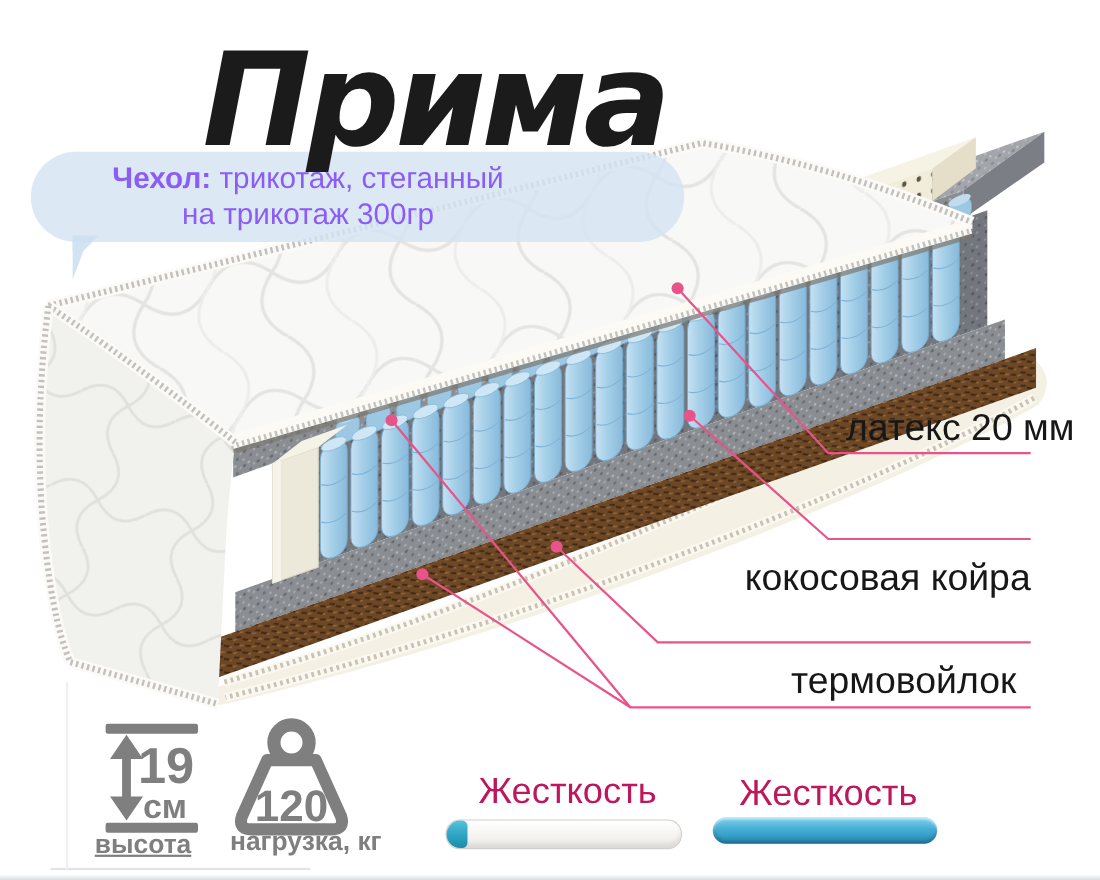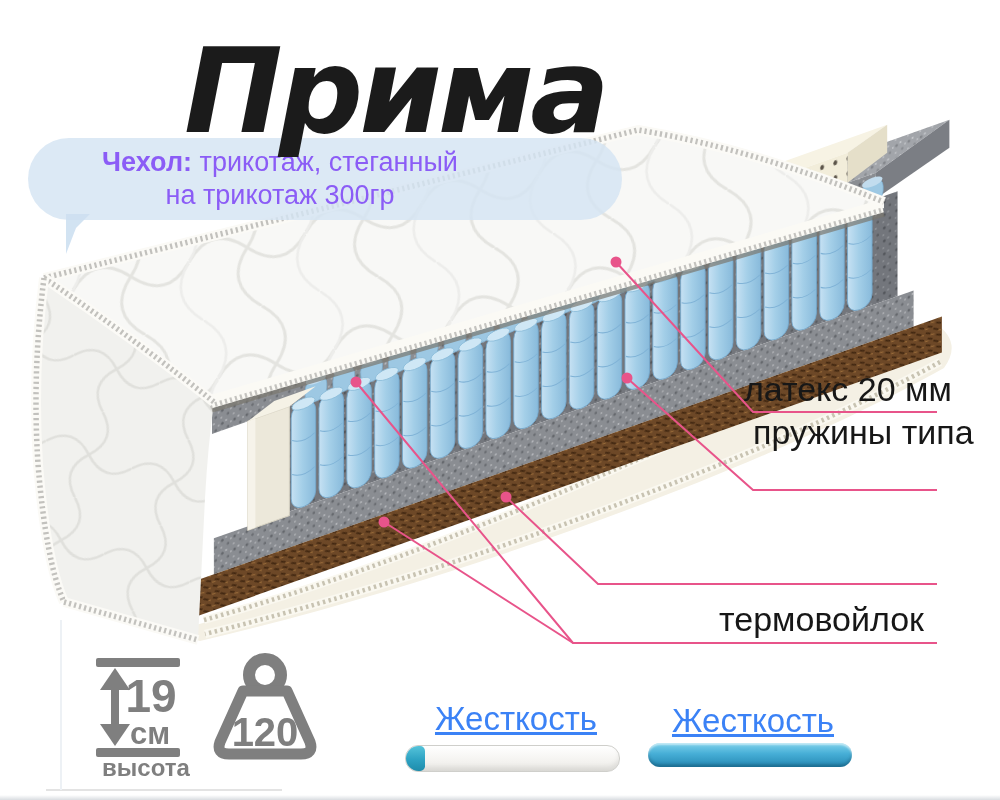--- a/index.html
+++ b/index.html
@@ -20,32 +20,32 @@
   .bubble-tail{position:absolute;left:66px;top:214px;width:0;height:0;
     border-left:10px solid rgba(206,224,241,0.9);border-right:14px solid transparent;
     border-bottom:26px solid transparent;border-top:14px solid rgba(206,224,241,0.9);}
   .bubble-text{position:absolute;left:60px;top:146px;width:440px;text-align:center;
     font-size:27px;line-height:33px;color:#8b5cf6;}
   .bubble-text b{font-weight:bold;}
 
   
   .layer-label{position:absolute;color:#171717;font-size:34px;line-height:37px;
     text-align:right;white-space:nowrap;}
-  .lbl-latex{left:744px;top:371px;width:184px;}
+  .lbl-latex{left:769px;top:371px;width:184px;}
   .lbl-springs{left:753px;top:414px;width:184px;}
   .lbl-coir{left:598px;top:507px;width:339px;}
   .lbl-felt{left:560px;top:601px;width:364px;}
 
   
   .caption{position:absolute;color:#7f7f7f;font-weight:bold;font-size:24px;text-align:center;}
-  .cap-height{left:92px;top:754px;width:108px;}
+  .cap-height{left:76px;top:754px;width:108px;text-decoration:underline;}
   .cap-load{left:194px;top:752px;width:168px;}
 
   
-  .hard-label{position:absolute;color:#3b82f6;font-size:33px;text-align:center;text-decoration:underline;}
+  .hard-label{position:absolute;color:#be185d;font-size:33px;text-align:center;}
   .hl-1{left:420px;top:700px;width:192px;}
   .hl-2{left:655px;top:702px;width:196px;}
   .hard-bar{position:absolute;border-radius:13px;}
   .hb-1{left:405px;top:745px;width:213px;height:25px;border:1px solid #cfcfcb;
     background:linear-gradient(180deg,#ffffff 0%,#f4f3f0 60%,#e9e8e4 100%);
     box-shadow:inset 0 -4px 5px rgba(0,0,0,0.07);}
   .hb-1 .fill{position:absolute;left:0;top:0;height:100%;width:9%;
     border-radius:13px 5px 5px 13px;
     background:linear-gradient(180deg,#55c3da 0%,#2da2c2 55%,#1e8cab 100%);}
   .hb-2{left:648px;top:743px;width:204px;height:24px;
@@ -253,29 +253,30 @@
   </div>
 
   <div class="title-wrap">
     <div class="title-name">Прима</div>
   </div>
 
   <div class="layer-label lbl-latex">
     <div>латекс 20 мм</div>
   </div>
   <div class="layer-label lbl-springs">
-    <div>пружины типа</div>
   </div>
   <div class="layer-label lbl-coir">
+    <div>кокосовая койра</div>
   </div>
   <div class="layer-label lbl-felt">
     <div>термовойлок</div>
   </div>
 
   <div class="caption cap-height">высота</div>
+  <div class="caption cap-load">нагрузка, кг</div>
 
   <div class="hard-label hl-1">Жесткость</div>
   <div class="hard-label hl-2">Жесткость</div>
   <div class="hard-bar hb-1">
     <div class="fill"></div>
   </div>
   <div class="hard-bar hb-2"></div>
 
   <div class="artifact-h"></div>
   <div class="artifact-v"></div>

